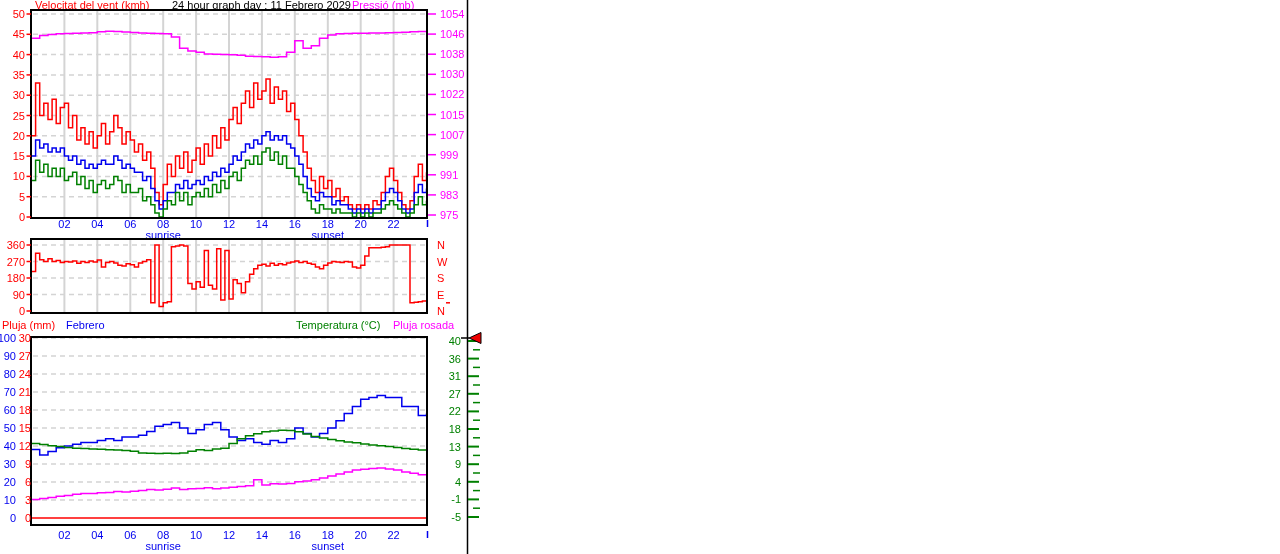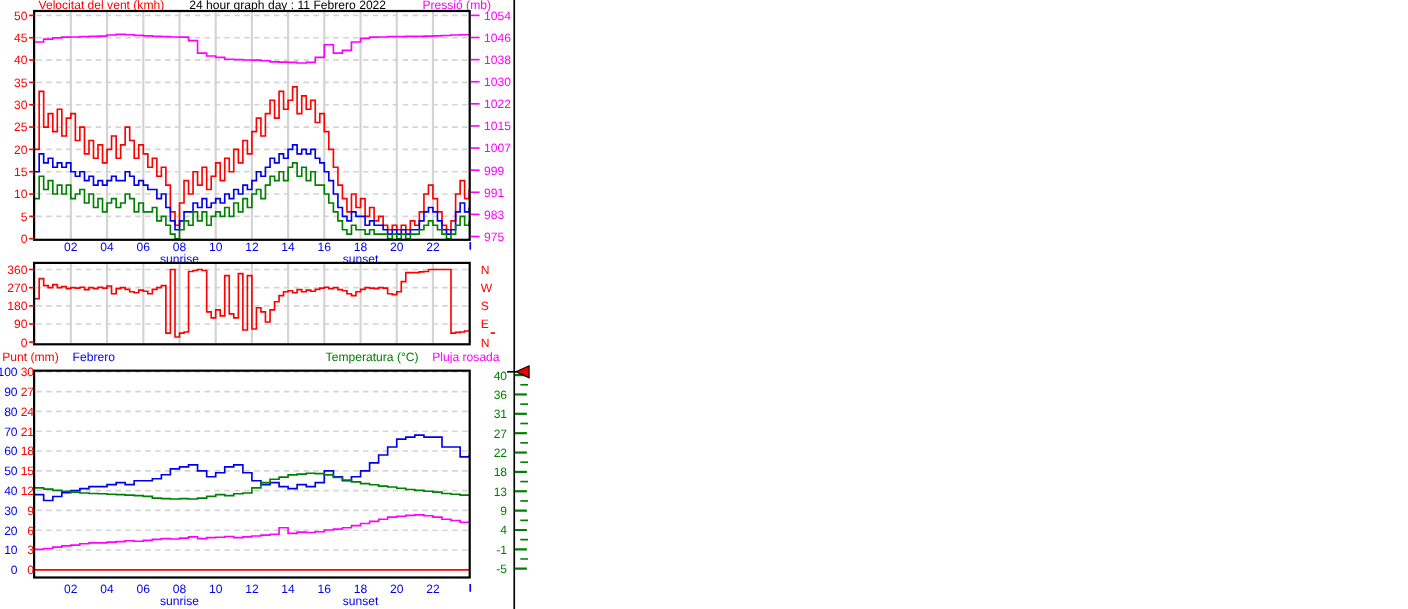--- a/index.html
+++ b/index.html
@@ -7,24 +7,24 @@
        font-family:"Liberation Sans",sans-serif}
   .hdr{position:absolute;font-size:11px;line-height:11px;white-space:nowrap}
   .u{}
   #charts{position:absolute;left:0;top:0}
   text{font-family:"Liberation Sans",sans-serif;font-size:11px}
 </style>
 </head>
 <body>
 
 <div class="hdr u" style="left:35px;top:0;color:#ff0000">Velocitat del vent (kmh)</div>
-<div class="hdr u" style="left:172px;top:0;color:#000000">24 hour graph day : 11 Febrero 2022</div>
-<div class="hdr u" style="left:384px;top:0;color:#ff00ff">Pressió (mb)</div>
-
-<div class="hdr" style="left:2px;top:320px;color:#ff0000">Punt (mm)</div>
+<div class="hdr u" style="left:172px;top:0;color:#000000">24 hour graph day : 11 Febrero 2029</div>
+<div class="hdr u" style="left:352px;top:0;color:#ff00ff">Pressió (mb)</div>
+
+<div class="hdr" style="left:2px;top:320px;color:#ff0000">Pluja (mm)</div>
 <div class="hdr" style="left:66px;top:320px;color:#0000ee">Febrero</div>
 <div class="hdr" style="left:296px;top:320px;color:#008000">Temperatura (°C)</div>
 <div class="hdr" style="left:393px;top:320px;color:#ff00ff">Pluja rosada</div>
 
 <svg id="charts" width="500" height="554" viewBox="0 0 500 554">
   <g id="g-wind">
       <line x1="33" y1="14.0" x2="425" y2="14.0" stroke="#d4d4d4" stroke-width="1.5" stroke-dasharray="5 4"></line>
       <line x1="33" y1="34.3" x2="425" y2="34.3" stroke="#d4d4d4" stroke-width="1.5" stroke-dasharray="5 4"></line>
       <line x1="33" y1="54.6" x2="425" y2="54.6" stroke="#d4d4d4" stroke-width="1.5" stroke-dasharray="5 4"></line>
       <line x1="33" y1="74.9" x2="425" y2="74.9" stroke="#d4d4d4" stroke-width="1.5" stroke-dasharray="5 4"></line>

